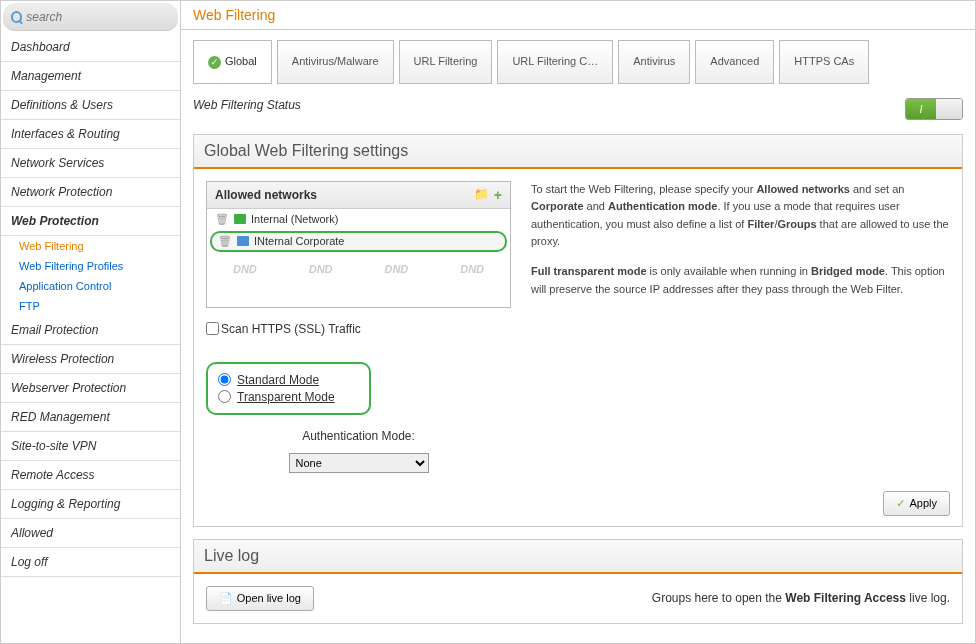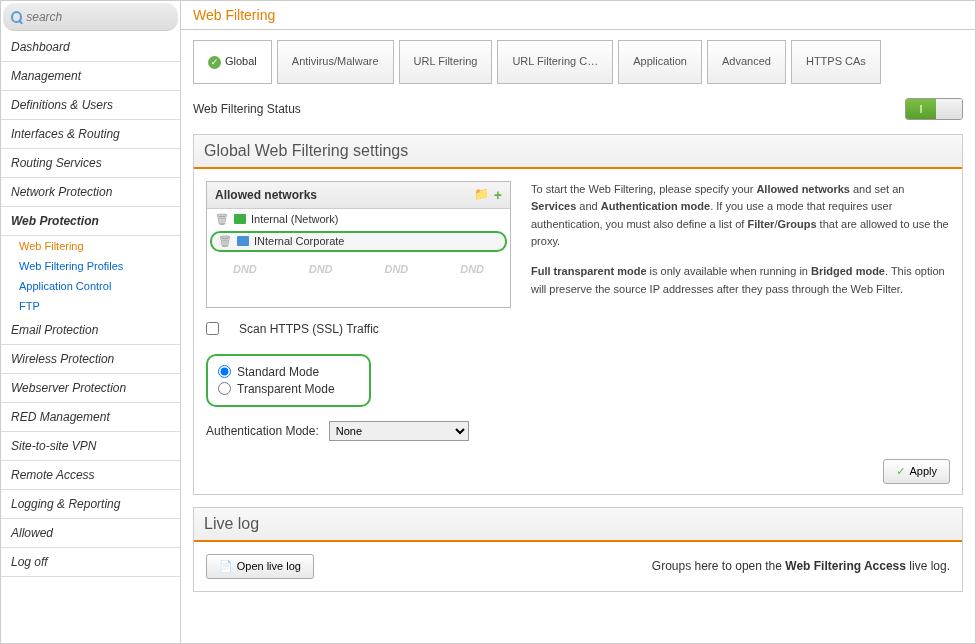--- a/index.html
+++ b/index.html
@@ -12,42 +12,42 @@
 .nav-item.active { font-weight: bold; }
 .nav-sub { padding: 4px 10px 4px 18px; color: #0066cc; cursor: pointer; font-size: 11px; }
 .nav-sub.active { color: #e67e00; }
 .main { flex: 1; background: #fff; display: flex; flex-direction: column; }
 .page-title { color: #e67e00; font-size: 14px; padding: 6px 12px; border-bottom: 1px solid #ccc; }
 .content { padding: 10px 12px; }
 .tabs { display: flex; gap: 5px; margin-bottom: 10px; }
 .tab { border: 1px solid #bbb; border-radius: 0; padding: 14px 14px; background: linear-gradient(#fff,#eee); cursor: pointer; font-size: 11px; color: #555; }
 .tab.active { background: #fff; color: #333; font-weight: normal; }
 .tab .check { display: inline-block; width: 13px; height: 13px; background: #6ab04c; border-radius: 50%; color: #fff; font-size: 9px; line-height: 13px; text-align: center; margin-right: 4px; vertical-align: middle; }
-.status-row { display: flex; justify-content: space-between; align-items: center; margin: 14px 0 14px; }
+.status-row { display: flex; justify-content: space-between; margin: 14px 0 14px; font-style: italic; }
 .toggle { width: 58px; height: 22px; border: 1px solid #999; border-radius: 3px; display: flex; overflow: hidden; cursor: pointer; }
 .toggle-on { flex: 1; background: linear-gradient(#7bc043,#5a9e2e); color: #fff; text-align: center; line-height: 20px; font-size: 11px; }
 .toggle-off { width: 26px; background: linear-gradient(#f5f5f5,#ddd); }
 .panel { border: 1px solid #ccc; margin-bottom: 12px; }
 .panel-header { background: linear-gradient(#f9f9f9,#eee); padding: 7px 10px; border-bottom: 2px solid #e67e00; font-size: 16px; color: #555; }
 .panel-body { padding: 12px; display: flex; gap: 20px; }
 .left-col { width: 305px; }
 .right-col { flex: 1; font-size: 11px; color: #444; line-height: 1.6; }
 .networks-box { border: 1px solid #bbb; }
 .networks-header { background: linear-gradient(#f5f5f5,#e8e8e8); padding: 5px 8px; display: flex; justify-content: space-between; align-items: center; font-weight: bold; border-bottom: 1px solid #ccc; }
 .icons-right { display: flex; gap: 4px; }
 .net-item { padding: 4px 8px; display: flex; align-items: center; gap: 5px; font-size: 11px; }
 .net-item.highlighted { border: 2px solid #3cb043; border-radius: 10px; margin: 1px 3px; padding: 2px 6px; background: #f5f5f5; }
 .trash-icon { color: #999; cursor: pointer; }
 .net-icon-green { display: inline-block; width: 12px; height: 10px; background: #3cb043; border-radius: 1px; }
 .net-icon-blue { display: inline-block; width: 12px; height: 10px; background: #4a90d9; border-radius: 1px; }
 .dnd-row { display: flex; justify-content: space-around; padding: 10px 0; color: #ccc; font-weight: bold; font-size: 11px; font-style: italic; align-items: flex-end; }
-.checkbox-row { display: flex; align-items: center; gap: 20px; margin: 14px 0 18px; }
+.checkbox-row { display: flex; align-items: center; gap: 2px; margin: 14px 0 26px; }
 .radio-group { border: 2px solid #3cb043; border-radius: 10px; padding: 6px 10px; width: 165px; }
-.radio-row { display: flex; align-items: center; gap: 6px; margin: 3px 0; }
-.auth-row { display: flex; align-items: center; gap: 10px; margin-top: 14px; }
+.radio-row { display: flex; align-items: center; gap: 6px; margin: 3px 0; text-decoration: underline; }
+.auth-row { display: flex; align-items: center; gap: 10px; margin-top: 14px; flex-direction: column; }
 .auth-row select { width: 140px; padding: 2px; font-size: 11px; border: 1px solid #999; }
 .apply-row { display: flex; justify-content: flex-end; padding: 6px 12px 10px; }
 .btn { border: 1px solid #aaa; border-radius: 3px; background: linear-gradient(#fff,#e8e8e8); padding: 5px 12px; cursor: pointer; display: inline-flex; align-items: center; gap: 4px; font-size: 11px; }
 .livelog-body { padding: 12px; display: flex; justify-content: space-between; align-items: center; }
 .folder-icon { color: #e67e00; }
 .plus-icon { color: #6ab04c; font-weight: bold; font-size: 14px; cursor: pointer; }
 .search-icon { width: 12px; height: 12px; border: 2px solid #5b9bd5; border-radius: 50%; position: relative; margin-right: 4px; }
 .search-icon::after { content: ''; position: absolute; width: 5px; height: 2px; background: #5b9bd5; bottom: -2px; right: -3px; transform: rotate(45deg); }
 input[type=checkbox],input[type=radio]{margin:0}
 </style>
@@ -57,21 +57,21 @@
 <div class="app">
   <div class="sidebar">
     <div class="search-box">
       <span class="search-icon"></span>
       <input type="text" placeholder="search" style="">
     </div>
     <div class="nav-item">Dashboard</div>
     <div class="nav-item">Management</div>
     <div class="nav-item">Definitions &amp; Users</div>
     <div class="nav-item">Interfaces &amp; Routing</div>
-    <div class="nav-item">Routing Services</div>
+    <div class="nav-item">Network Services</div>
     <div class="nav-item">Network Protection</div>
     <div class="nav-item active">Web Protection</div>
     <div class="nav-sub active">Web Filtering</div>
     <div class="nav-sub">Web Filtering Profiles</div>
     <div class="nav-sub">Application Control</div>
     <div class="nav-sub">FTP</div>
     <div class="nav-item">Email Protection</div>
     <div class="nav-item">Wireless Protection</div>
     <div class="nav-item">Webserver Protection</div>
     <div class="nav-item">RED Management</div>
@@ -83,21 +83,21 @@
   </div>
 
   <div class="main">
     <div class="page-title">Web Filtering</div>
     <div class="content">
       <div class="tabs">
         <div class="tab active"><span class="check">✓</span><span>Global</span></div>
         <div class="tab">Antivirus/Malware</div>
         <div class="tab">URL Filtering</div>
         <div class="tab">URL Filtering C…</div>
-        <div class="tab">Application</div>
+        <div class="tab">Antivirus</div>
         <div class="tab">Advanced</div>
         <div class="tab">HTTPS CAs</div>
       </div>
 
       <div class="status-row">
         <span>Web Filtering Status</span>
         <div class="toggle">
           <div class="toggle-on">I</div>
           <div class="toggle-off"></div>
         </div>
@@ -155,21 +155,21 @@
             <div class="auth-row">
               <span>Authentication Mode:</span>
               <select>
                 <option>None</option>
               </select>
             </div>
           </div>
 
           <div class="right-col">
             <p>
-              <span>To start the Web Filtering, please specify your </span><b>Allowed networks</b><span> and set an </span><b>Services</b><span> and </span><b>Authentication mode</b><span>. If you use a mode that requires user authentication, you must also define a list of </span><b>Filter</b><span>/</span><b>Groups</b><span> that are allowed to use the proxy.</span>
+              <span>To start the Web Filtering, please specify your </span><b>Allowed networks</b><span> and set an </span><b>Corporate</b><span> and </span><b>Authentication mode</b><span>. If you use a mode that requires user authentication, you must also define a list of </span><b>Filter</b><span>/</span><b>Groups</b><span> that are allowed to use the proxy.</span>
             </p>
             <p style="margin-top:12px">
               <b>Full transparent mode</b><span> is only available when running in </span><b>Bridged mode</b><span>. This option will preserve the source IP addresses after they pass through the Web Filter.</span>
             </p>
           </div>
         </div>
         <div class="apply-row">
           <button class="btn">
             <span style="color:#6ab04c">✓</span>
             <span>Apply</span>

